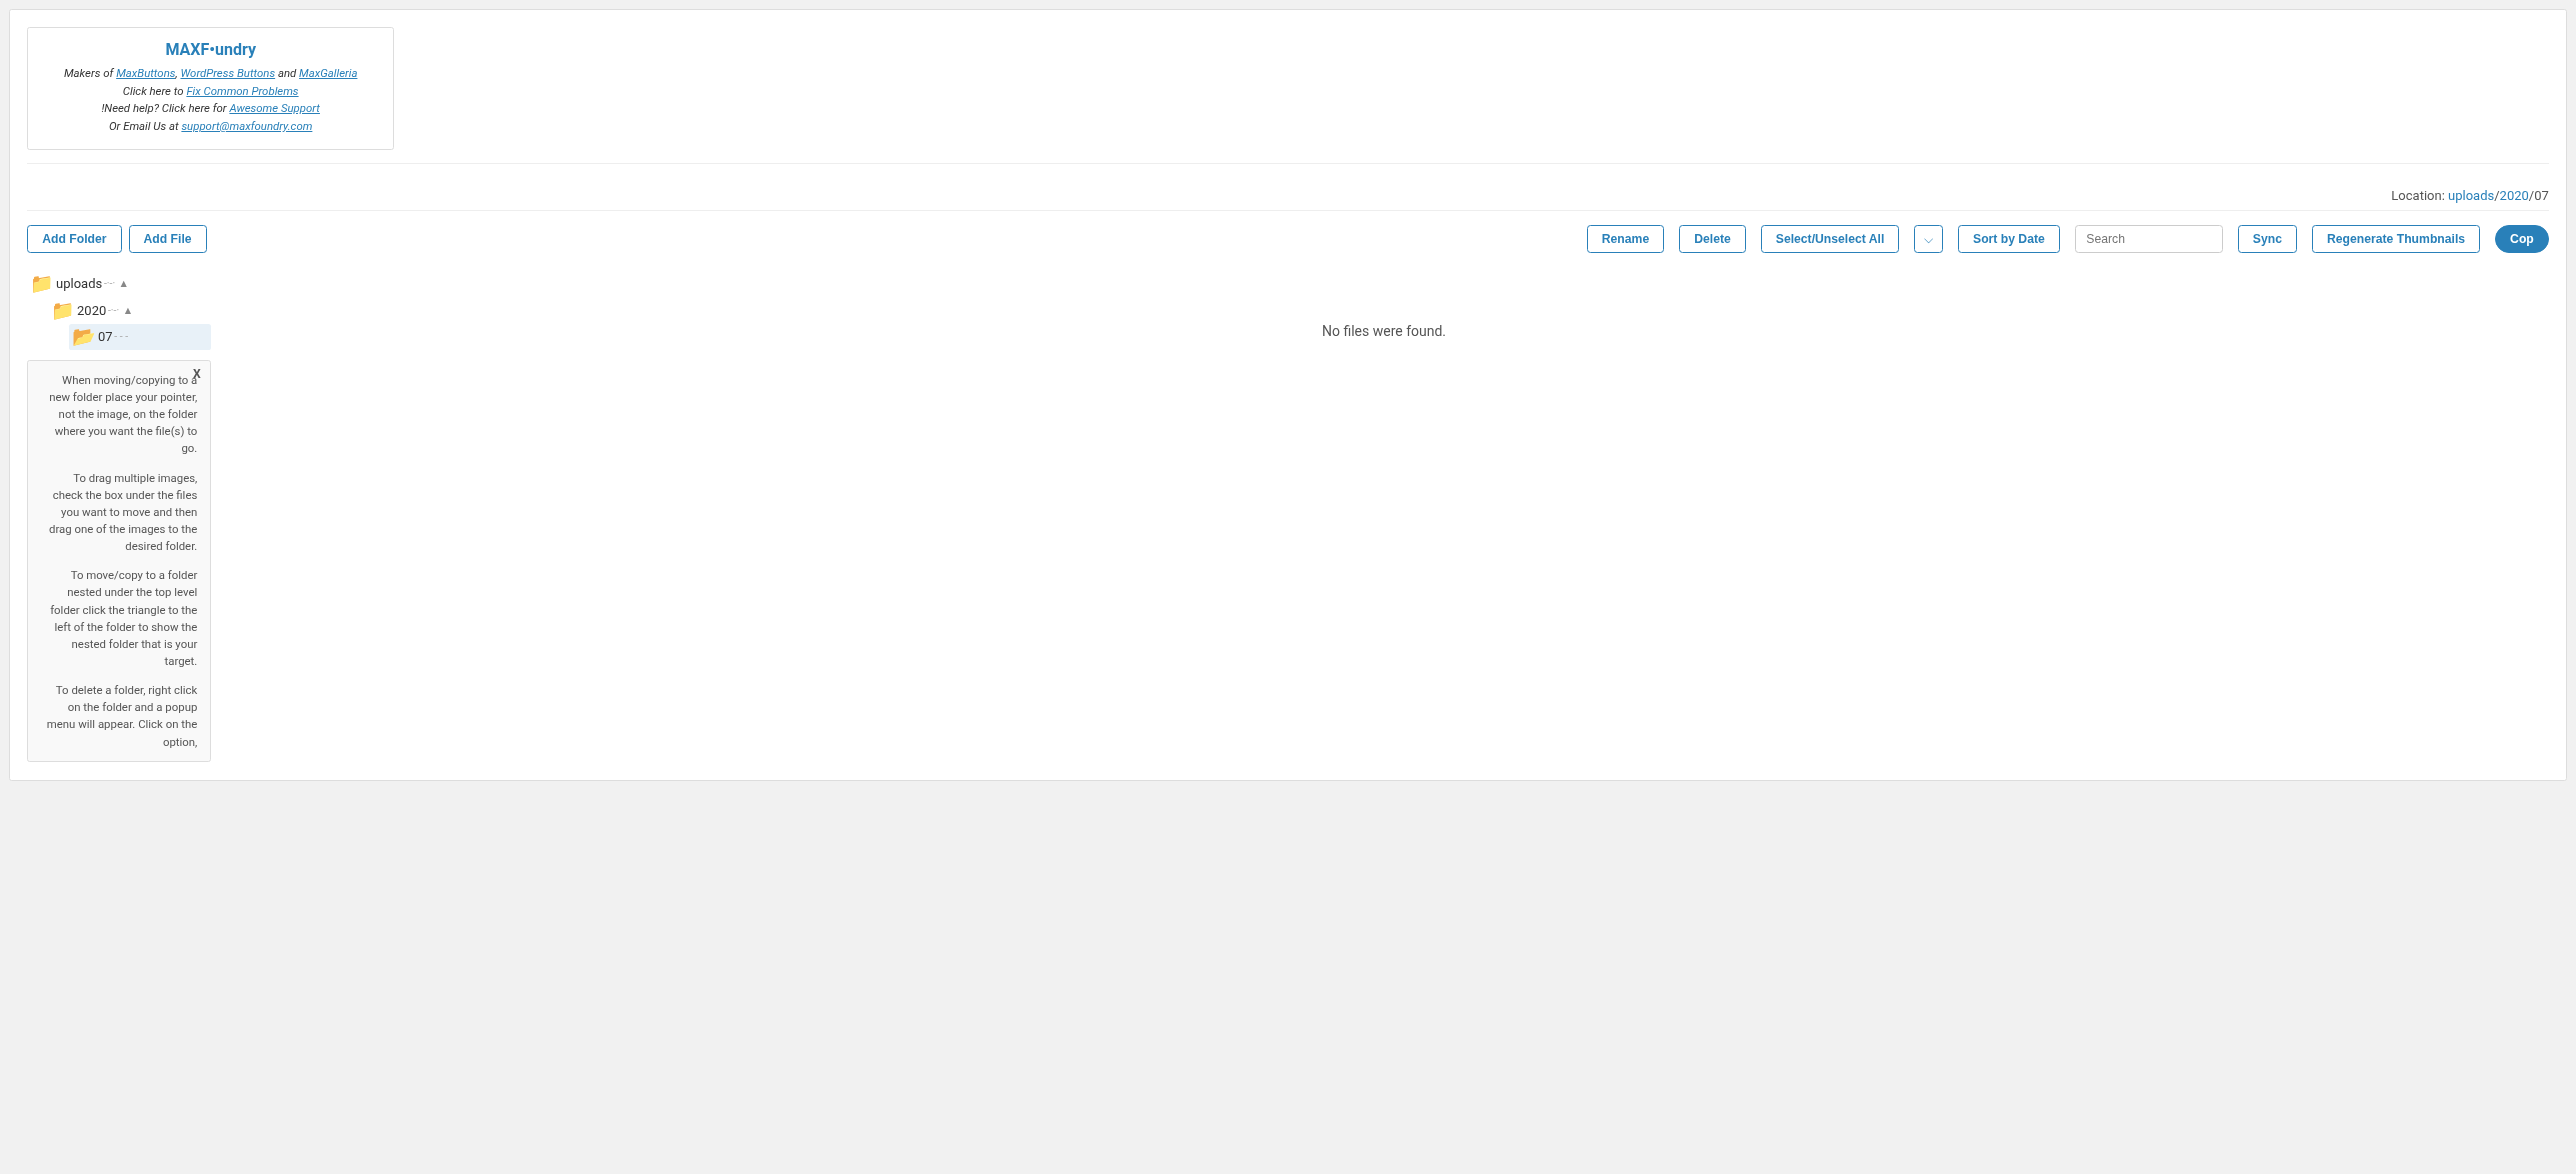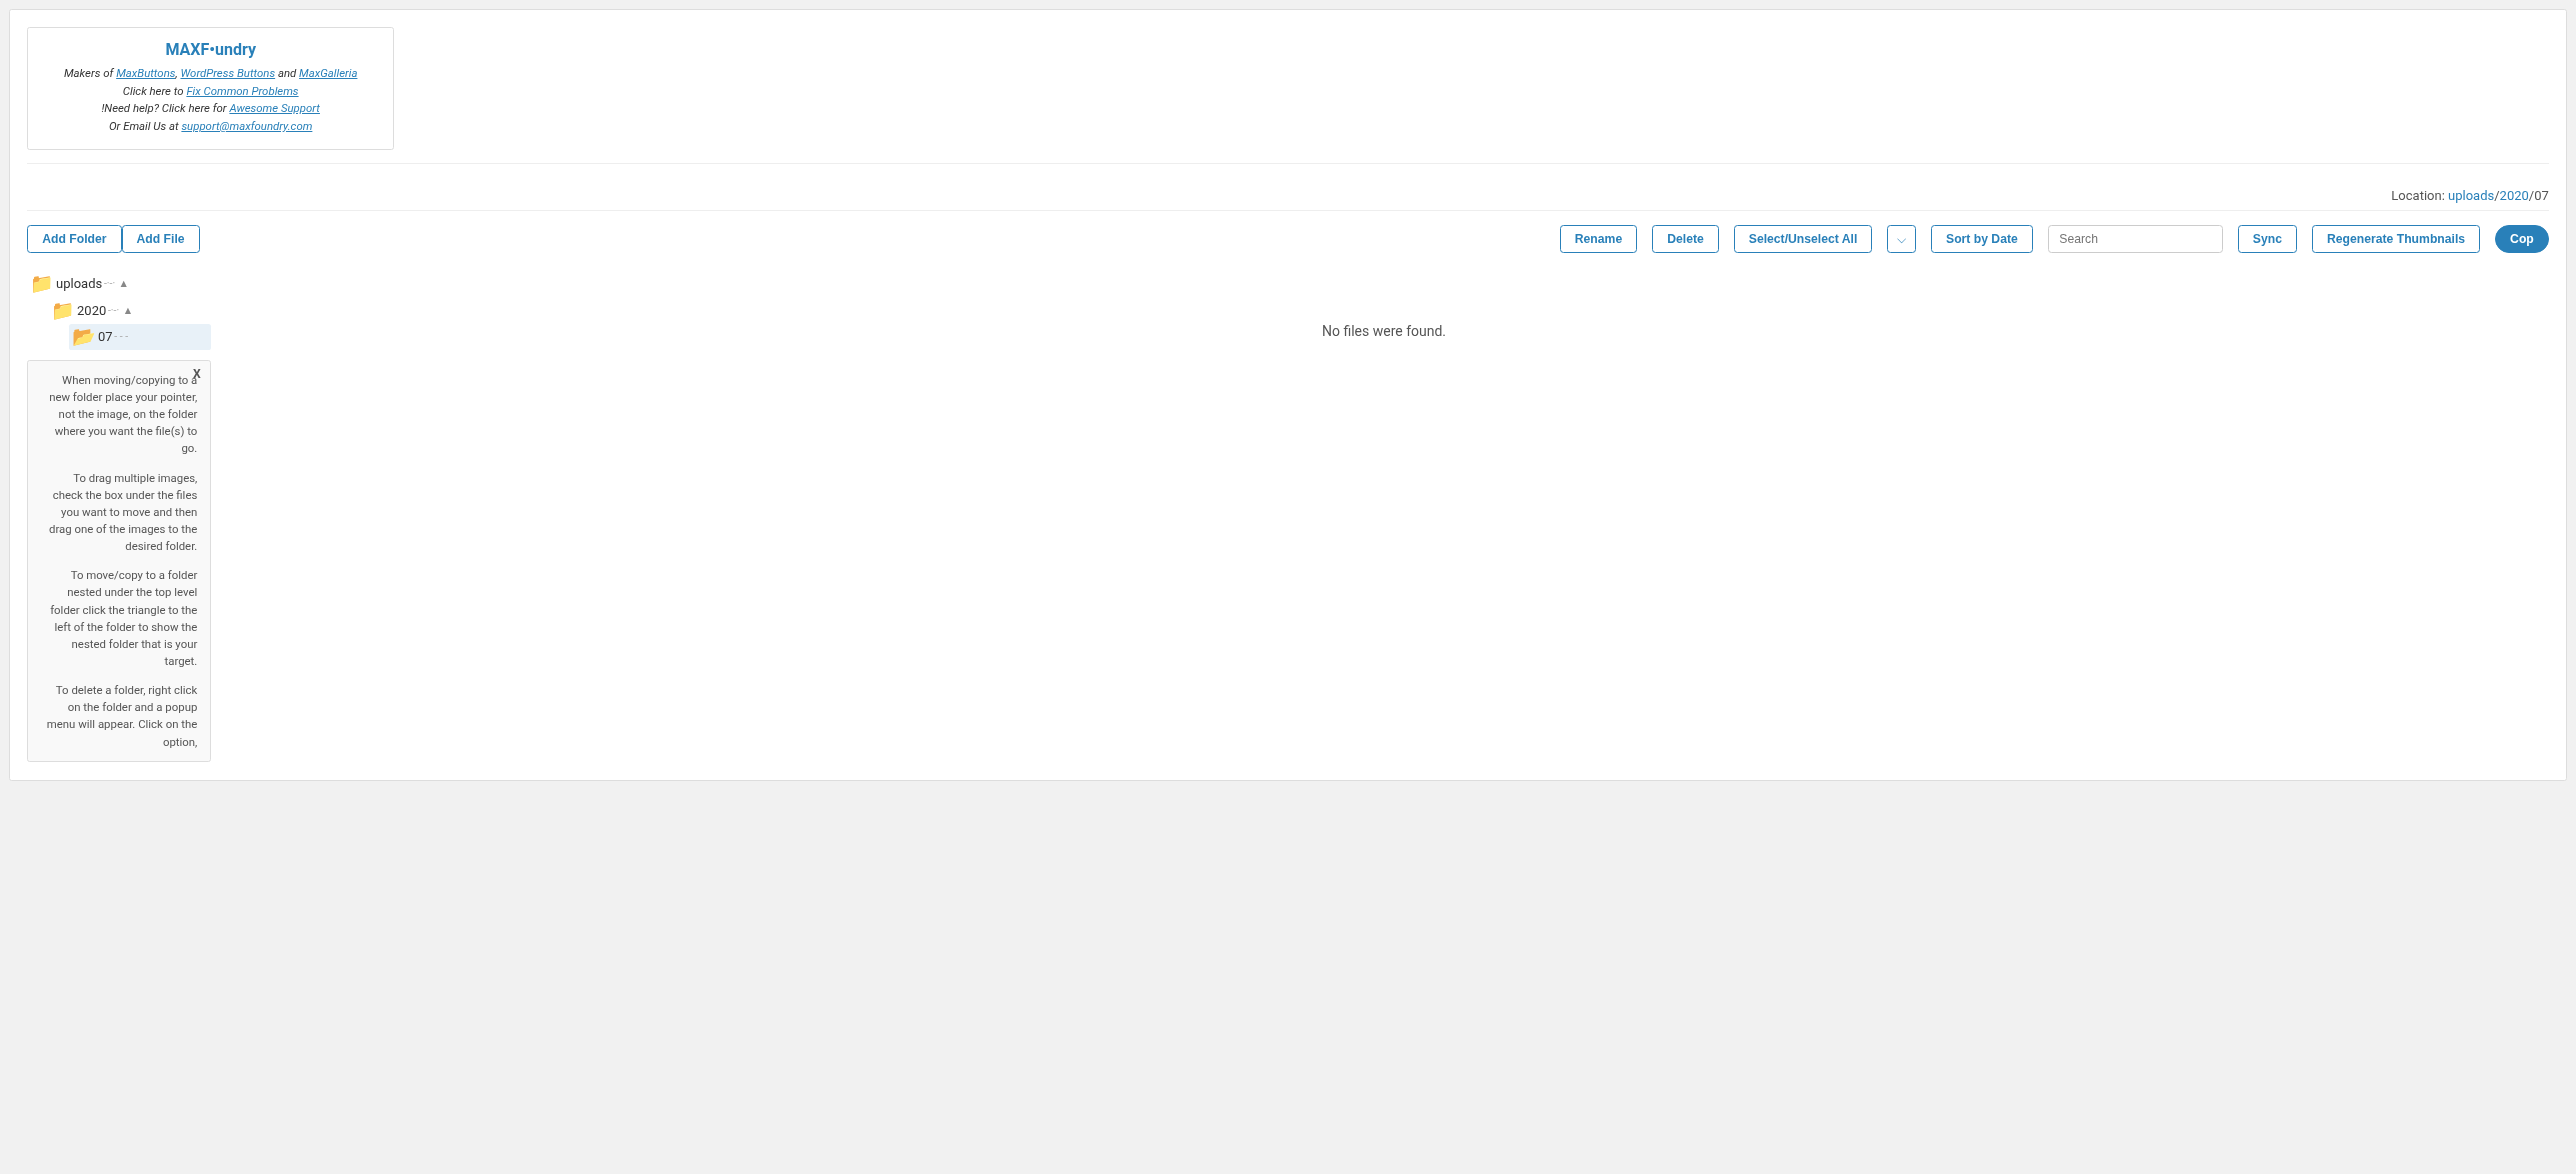--- a/index.html
+++ b/index.html
@@ -90,20 +90,21 @@
     
     .toolbar {
       display: flex;
       align-items: center;
       gap: 7px;
       margin-bottom: 17.5px;
       flex-wrap: wrap;
     }
     .toolbar-left {
       display: flex;
+      gap: 7px;
       margin-right: auto;
       align-items: center;
     }
     .toolbar-right {
       display: flex;
       align-items: center;
       gap: 15px;
     }
     .btn {
       background: #fff;
@@ -123,21 +124,21 @@
       padding: 6.1px 8.7px;
       border-radius: 3.5px;
       font-size: 12.2px;
       cursor: pointer;
     }
     .search-input {
       border: 0.9px solid #ccc;
       padding: 6.1px 10.5px;
       border-radius: 3.5px;
       font-size: 12.2px;
-      width: 175px;
+      width: 148px;
       outline: none;
     }
     .btn-copy {
       background: #2980b9;
       color: #fff;
       border: 0.9px solid #2980b9;
       padding: 6.1px 14px;
       border-radius: 17.5px;
       font-size: 12.2px;
       cursor: pointer;

